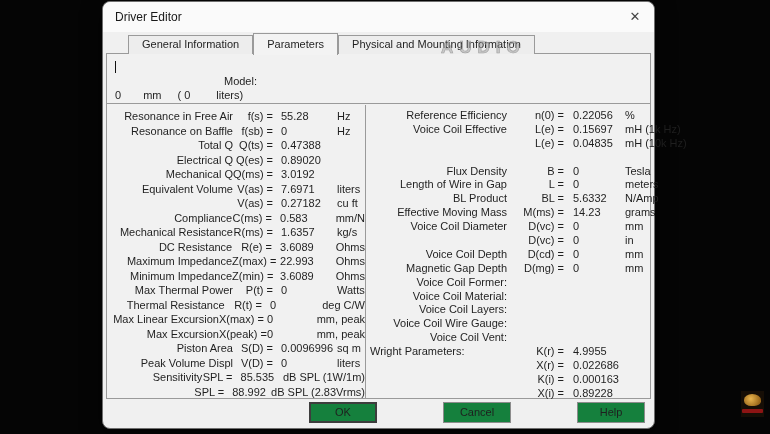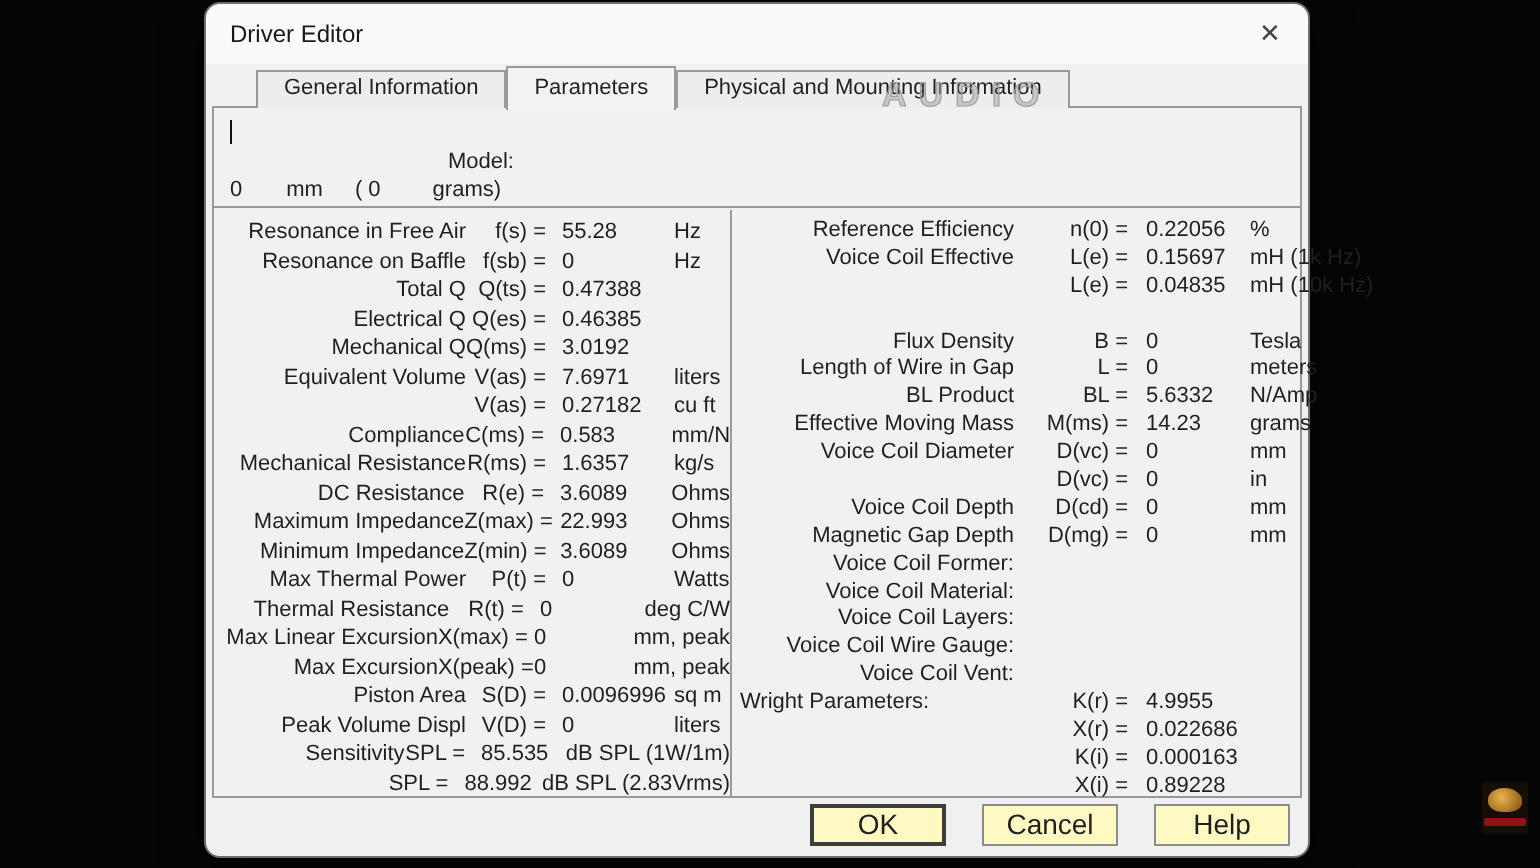--- a/index.html
+++ b/index.html
@@ -50,22 +50,22 @@
   .l-sym{width:40px;text-align:right;}
   .l-val{width:56px;padding-left:8px;}
   .l-unit{flex:1;}
   .r-lbl{width:141px;text-align:right;}
   .r-lbl.lbl-left{text-align:left;padding-left:4px;box-sizing:border-box;}
   .r-sym{width:57px;text-align:right;}
   .r-val{width:43px;padding-left:9px;}
   .r-unit{flex:1;padding-left:9px;}
   
   .buttons{position:absolute;right:9px;bottom:5px;display:flex;gap:18px;}
-  .btn{width:68px;height:21px;box-sizing:border-box;background:#fef9c3;border:1px solid #8c8c8c;
-       text-align:center;line-height:19px;font-size:14px;color:#1f1f1f;}
+  .btn{width:68px;height:21px;box-sizing:border-box;background:#15803d;border:1px solid #8c8c8c;
+       text-align:center;line-height:19px;font-size:11px;color:#1f1f1f;margin-left:48px;}
   .btn.default{border:2px solid #3d3d3d;line-height:17px;}
   
   .corner-logo{position:absolute;left:741px;top:391px;width:23px;height:26px;background:#160e06;}
   .logo-blob{margin:3px auto 0;width:17px;height:12px;border-radius:55% 60% 45% 50%;
              background:radial-gradient(circle at 40% 40%, #eab54e, #99661a 75%);}
   .logo-line{margin:3px auto 0;width:21px;height:4px;background:#8d1414;border-radius:1px;}
 </style>
 </head>
 <body>
 
@@ -88,30 +88,30 @@
         <span class="hdr-val"><span></span><span class="caret"></span></span>
       </div>
       <div class="hdr-row">
         <span class="hdr-label">Model:</span>
         <span class="hdr-val"></span>
       </div>
       <div class="hdr-row">
         <span class="hdr-val">0</span>
         <span class="nom-mm">mm</span>
         <span class="nom-paren">( 0</span>
-        <span class="nom-in">grams)</span>
+        <span class="nom-in">liters)</span>
       </div>
     </div>
 
     <div class="cols">
       <div class="col-left" id="left-col">
           <div class="prow"><span class="cell l-lbl">Resonance in Free Air</span><span class="cell l-sym">f(s) =</span><span class="cell l-val">55.28</span><span class="cell l-unit">Hz</span></div>
           <div class="prow"><span class="cell l-lbl">Resonance on Baffle</span><span class="cell l-sym">f(sb) =</span><span class="cell l-val">0</span><span class="cell l-unit">Hz</span></div>
           <div class="prow"><span class="cell l-lbl">Total Q</span><span class="cell l-sym">Q(ts) =</span><span class="cell l-val">0.47388</span><span class="cell l-unit"></span></div>
-          <div class="prow"><span class="cell l-lbl">Electrical Q</span><span class="cell l-sym">Q(es) =</span><span class="cell l-val">0.46385</span><span class="cell l-unit"></span></div>
+          <div class="prow"><span class="cell l-lbl">Electrical Q</span><span class="cell l-sym">Q(es) =</span><span class="cell l-val">0.89020</span><span class="cell l-unit"></span></div>
           <div class="prow"><span class="cell l-lbl">Mechanical Q</span><span class="cell l-sym">Q(ms) =</span><span class="cell l-val">3.0192</span><span class="cell l-unit"></span></div>
           <div class="prow"><span class="cell l-lbl">Equivalent Volume</span><span class="cell l-sym">V(as) =</span><span class="cell l-val">7.6971</span><span class="cell l-unit">liters</span></div>
           <div class="prow"><span class="cell l-lbl"></span><span class="cell l-sym">V(as) =</span><span class="cell l-val">0.27182</span><span class="cell l-unit">cu ft</span></div>
           <div class="prow"><span class="cell l-lbl">Compliance</span><span class="cell l-sym">C(ms) =</span><span class="cell l-val">0.583</span><span class="cell l-unit">mm/N</span></div>
           <div class="prow"><span class="cell l-lbl">Mechanical Resistance</span><span class="cell l-sym">R(ms) =</span><span class="cell l-val">1.6357</span><span class="cell l-unit">kg/s</span></div>
           <div class="prow"><span class="cell l-lbl">DC Resistance</span><span class="cell l-sym">R(e) =</span><span class="cell l-val">3.6089</span><span class="cell l-unit">Ohms</span></div>
           <div class="prow"><span class="cell l-lbl">Maximum Impedance</span><span class="cell l-sym">Z(max) =</span><span class="cell l-val">22.993</span><span class="cell l-unit">Ohms</span></div>
           <div class="prow"><span class="cell l-lbl">Minimum Impedance</span><span class="cell l-sym">Z(min) =</span><span class="cell l-val">3.6089</span><span class="cell l-unit">Ohms</span></div>
           <div class="prow"><span class="cell l-lbl">Max Thermal Power</span><span class="cell l-sym">P(t) =</span><span class="cell l-val">0</span><span class="cell l-unit">Watts</span></div>
           <div class="prow"><span class="cell l-lbl">Thermal Resistance</span><span class="cell l-sym">R(t) =</span><span class="cell l-val">0</span><span class="cell l-unit">deg C/W</span></div>

